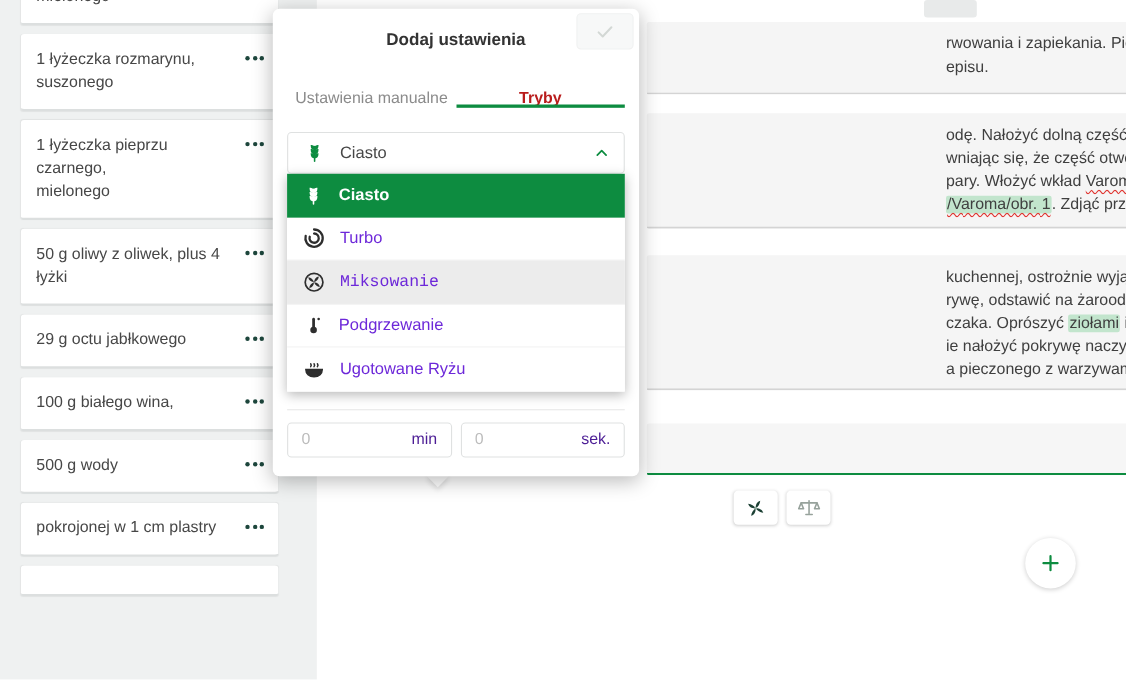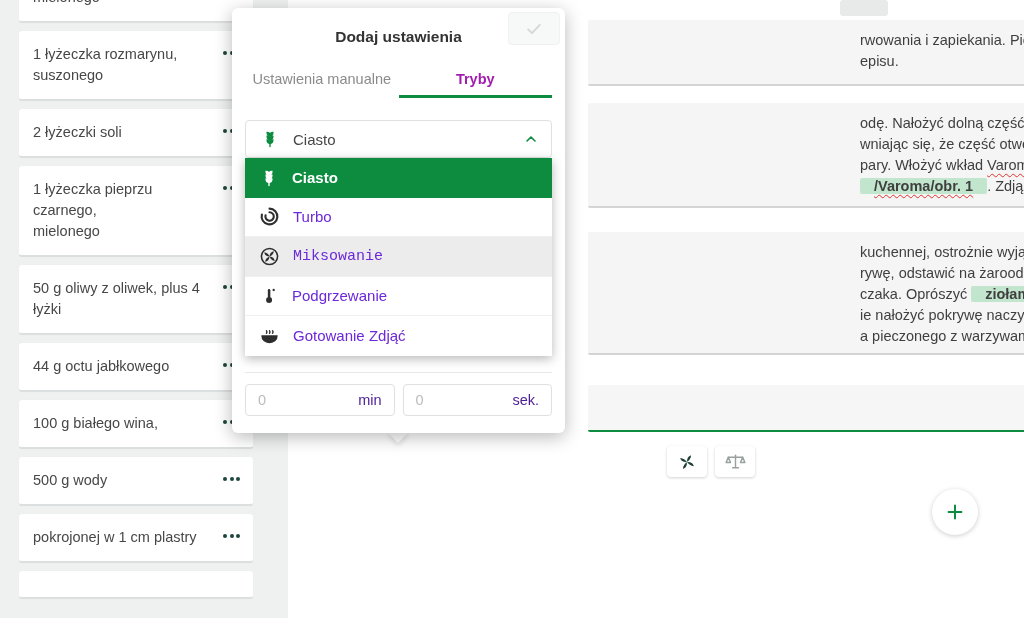--- a/index.html
+++ b/index.html
@@ -18,48 +18,48 @@
   .dots i { width:4px; height:4px; border-radius:50%; background:#1d463c; }
 
   
   .main { position:absolute; left:288px; top:0; right:0; bottom:0; background:#fff; }
   .step-row { position:absolute; left:300px; width:714px; z-index:2; }
   .step-card { position:absolute; left:0; right:41px; top:0; bottom:0; background:#f5f5f5;
     border-bottom:2px solid #d4d4d4; border-radius:2px; overflow:hidden; }
   .step-card.active { border-bottom:2px solid #0d8c40; background:#f6f6f6; }
   .step-text { position:absolute; left:272px; top:10px; font-size:14.5px; line-height:21px;
     color:#3f3f3f; white-space:nowrap; }
-  .seg-hl { background:#c2e5cd; font-weight:bold; border-radius:2px; padding:0 14px; }
+  .seg-hl { background:#c2e5cd; font-weight:normal; border-radius:2px; padding:0 1px; }
   .seg-sq { text-decoration-line:underline; text-decoration-style:wavy; text-decoration-color:#e0342f;
     text-decoration-thickness:1px; text-underline-offset:3px; }
 
   .ghost-btn { position:absolute; background:#f7f8f8; border:1px solid #f0f1f1; border-radius:4px;
     display:flex; align-items:center; justify-content:center; cursor:default; }
   .pill { position:absolute; left:552px; top:0; width:48px; height:16px; background:#e8eaea;
     border-radius:3px; z-index:1; }
 
   .tool-btn { position:absolute; width:40px; height:31px; background:#fff; border-radius:4px;
     box-shadow:0 1px 3px rgba(0,0,0,.18); display:flex; align-items:center; justify-content:center;
     cursor:pointer; z-index:3; }
   .add-btn { position:absolute; left:644px; top:489px; width:46px; height:46px; border-radius:50%;
     background:#fff; box-shadow:0 1px 5px rgba(0,0,0,.2); display:flex; align-items:center;
     justify-content:center; cursor:pointer; z-index:3; }
 
   
-  .modal { position:absolute; left:232px; top:8px; width:333px; height:425px; background:#fff;
+  .modal { position:absolute; left:248px; top:8px; width:333px; height:425px; background:#fff;
     border-radius:6px; box-shadow:0 4px 18px rgba(0,0,0,.28); z-index:50; }
   .modal-pointer { position:absolute; left:391px; top:426px; width:14px; height:14px; background:#fff;
     transform:rotate(45deg); box-shadow:2px 2px 5px rgba(0,0,0,.12); z-index:49; }
   .modal-title { position:absolute; left:0; right:0; top:20px; text-align:center; font-size:15.5px;
     font-weight:bold; color:#333; }
   .modal-check { left:276px; top:4px; width:52px; height:33px; }
-  .tabs { position:absolute; left:13px; right:13px; top:52px; height:38px; display:flex; }
+  .tabs { position:absolute; left:13px; right:13px; top:52px; height:38px; display:flex;align-items:flex-end; }
   .tab { flex:1; display:flex; align-items:center; justify-content:center; font-size:14.5px;
     color:#8b8b8b; cursor:pointer; position:relative; }
-  .tab.active { color:#a21caf; font-weight:bold; }
+  .tab.active { color:#b91c1c; font-weight:bold; }
   .tab.active::after { content:""; position:absolute; left:0; right:0; bottom:0; height:3px;
     background:#0d8c40; }
   .mode-select { position:absolute; left:13px; top:112px; width:307px; height:38px;
     border:1px solid #dfe1e1; border-radius:4px; display:flex; align-items:center; padding:0 12px 0 14px;
     cursor:pointer; background:#fff; }
   .mode-select .lbl { font-size:15px; color:#474747; margin-left:13px; flex:1; }
   .mode-menu { position:absolute; left:13px; top:150px; width:307px; background:#fff;
     box-shadow:0 3px 10px rgba(0,0,0,.28); z-index:5; }
   .opt { height:39.5px; display:flex; align-items:center; padding:0 14px; font-size:15px; color:#6d28d9;
     cursor:pointer; border-bottom:1px solid #f0f0f0; background:#fff; }
@@ -92,47 +92,39 @@
         <div class="ing-card">
           <div>1 łyżeczka rozmarynu,</div>
           <div>suszonego</div>
           <span class="dots">
             <i></i>
             <i></i>
             <i></i>
           </span>
         </div>
         <div class="ing-card">
-          <div>2 łyżeczki soli</div>
-          <span class="dots">
-            <i></i>
-            <i></i>
-            <i></i>
-          </span>
-        </div>
-        <div class="ing-card">
           <div>1 łyżeczka pieprzu czarnego,</div>
           <div>mielonego</div>
           <span class="dots">
             <i></i>
             <i></i>
             <i></i>
           </span>
         </div>
         <div class="ing-card">
           <div>50 g oliwy z oliwek, plus 4</div>
           <div>łyżki</div>
           <span class="dots">
             <i></i>
             <i></i>
             <i></i>
           </span>
         </div>
         <div class="ing-card">
-          <div>44 g octu jabłkowego</div>
+          <div>29 g octu jabłkowego</div>
           <span class="dots">
             <i></i>
             <i></i>
             <i></i>
           </span>
         </div>
         <div class="ing-card">
           <div>100 g białego wina,</div>
           <span class="dots">
             <i></i>
@@ -304,21 +296,21 @@
           </span>
           <span class="lbl">Podgrzewanie</span>
         </div>
         <div class="opt">
           <span class="ic">
             <svg width="21" height="21" viewBox="0 0 24 24" fill="none" stroke="#2e2e2e" stroke-width="1.6" stroke-linecap="round">
               <path d="M3.5 12.5h17c0 4.2-3.2 7.5-8.5 7.5s-8.5-3.3-8.5-7.5z" fill="#2e2e2e"></path>
               <path d="M8.5 9.5c.8-1 .8-2 0-3m3.5 3c.8-1 .8-2 0-3m3.5 3c.8-1 .8-2 0-3"></path>
             </svg>
           </span>
-          <span class="lbl">Gotowanie Zdjąć</span>
+          <span class="lbl">Ugotowane Ryżu</span>
         </div>
       </div>
     <div class="modal-divider"></div>
     <div class="time-row">
         <div class="time-field">
           <input placeholder="0" style="">
           <span class="unit">min</span>
         </div>
         <div class="time-field">
           <input placeholder="0" style="">

